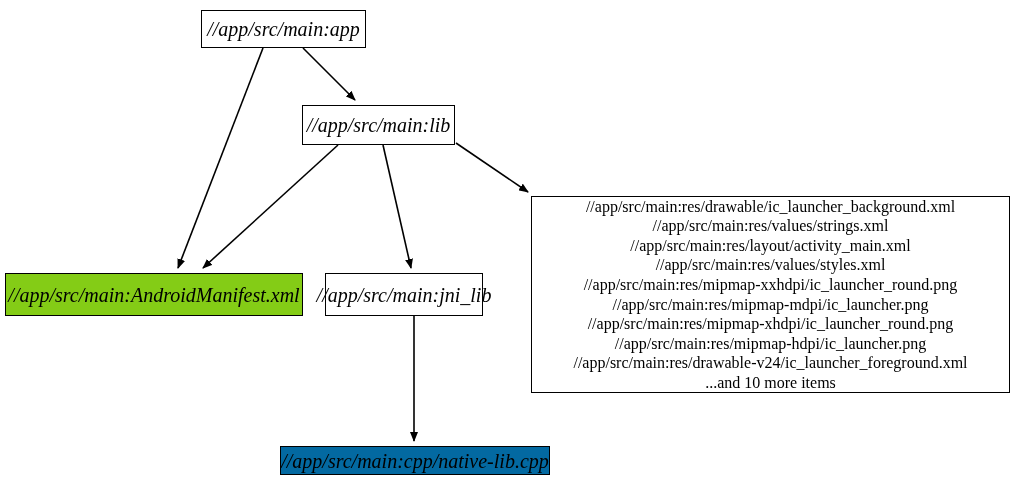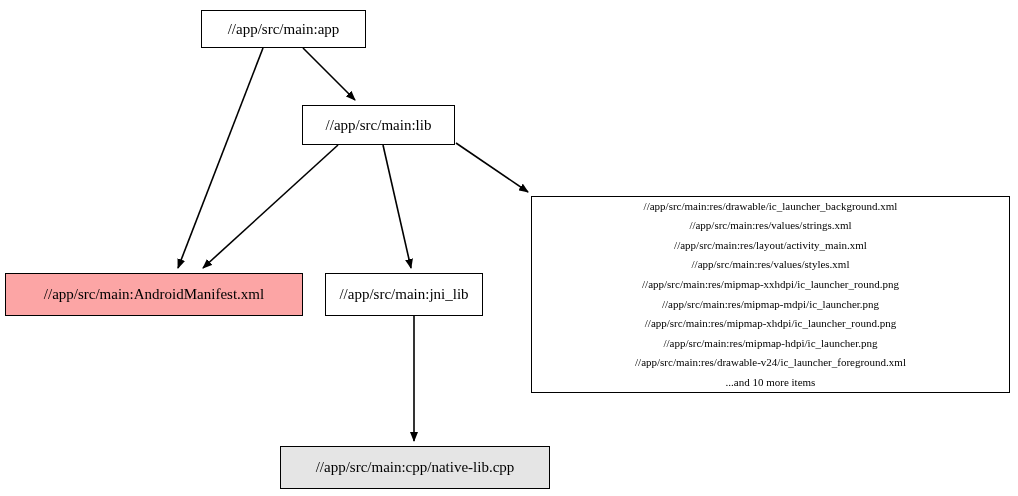--- a/index.html
+++ b/index.html
@@ -35,28 +35,29 @@
     color: #000000;
     line-height: 1.0;
     white-space: pre;
   }
   .node-label {
     display: block;
     white-space: pre;
     text-align: center;
   }
   .node-single .node-label {
-    font-size: 15px;
+    font-size: 20px;
+    font-style: italic;
   }
   .node-multiline {
     align-items: center;
     justify-content: center;
   }
   .node-multiline .node-label {
-    font-size: 11px;
+    font-size: 16px;
     line-height: 19.6px;
   }
 </style>
 </head>
 <body>
 
 <div id="graph-canvas">
 
   <svg id="edge-layer" viewBox="0 0 1018 496" width="1018" height="496" xmlns="http://www.w3.org/2000/svg">
     <defs>
@@ -75,38 +76,38 @@
   </svg>
 
   <div class="graph-node node-single" style="left: 201px; top: 10px; width: 165px; height: 38px; border-color: rgb(0, 0, 0); background: rgb(255, 255, 255);">
     <span class="node-label">//app/src/main:app</span>
   </div>
 
   <div class="graph-node node-single" style="left: 302px; top: 105px; width: 153px; height: 40px; border-color: rgb(0, 0, 0); background: rgb(255, 255, 255);">
     <span class="node-label">//app/src/main:lib</span>
   </div>
 
-  <div class="graph-node node-single" style="left: 5px; top: 273px; width: 298px; height: 43px; border-color: rgb(0, 0, 0); background: #fca5a5;">
+  <div class="graph-node node-single" style="left: 5px; top: 273px; width: 298px; height: 43px; border-color: rgb(0, 0, 0); background: #84cc16;">
     <span class="node-label">//app/src/main:AndroidManifest.xml</span>
   </div>
 
   <div class="graph-node node-single" style="left: 325px; top: 273px; width: 158px; height: 43px; border-color: rgb(0, 0, 0); background: rgb(255, 255, 255);">
     <span class="node-label">//app/src/main:jni_lib</span>
   </div>
 
   <div class="graph-node node-multiline" style="left: 531px; top: 196px; width: 479px; height: 197px; border-color: rgb(0, 0, 0); background: rgb(255, 255, 255);">
     <span class="node-label">//app/src/main:res/drawable/ic_launcher_background.xml
 //app/src/main:res/values/strings.xml
 //app/src/main:res/layout/activity_main.xml
 //app/src/main:res/values/styles.xml
 //app/src/main:res/mipmap-xxhdpi/ic_launcher_round.png
 //app/src/main:res/mipmap-mdpi/ic_launcher.png
 //app/src/main:res/mipmap-xhdpi/ic_launcher_round.png
 //app/src/main:res/mipmap-hdpi/ic_launcher.png
 //app/src/main:res/drawable-v24/ic_launcher_foreground.xml
 ...and 10 more items</span>
   </div>
 
-  <div class="graph-node node-single" style="left: 280px; top: 446px; width: 270px; height: 43px; border-color: rgb(0, 0, 0); background: #e5e5e5;">
+  <div class="graph-node node-single" style="left: 280px; top: 446px; width: 270px; height: 29px; border-color: rgb(0, 0, 0); background: #0369a1;">
     <span class="node-label">//app/src/main:cpp/native-lib.cpp</span>
   </div>
 
 </div>
 
 </body></html>

